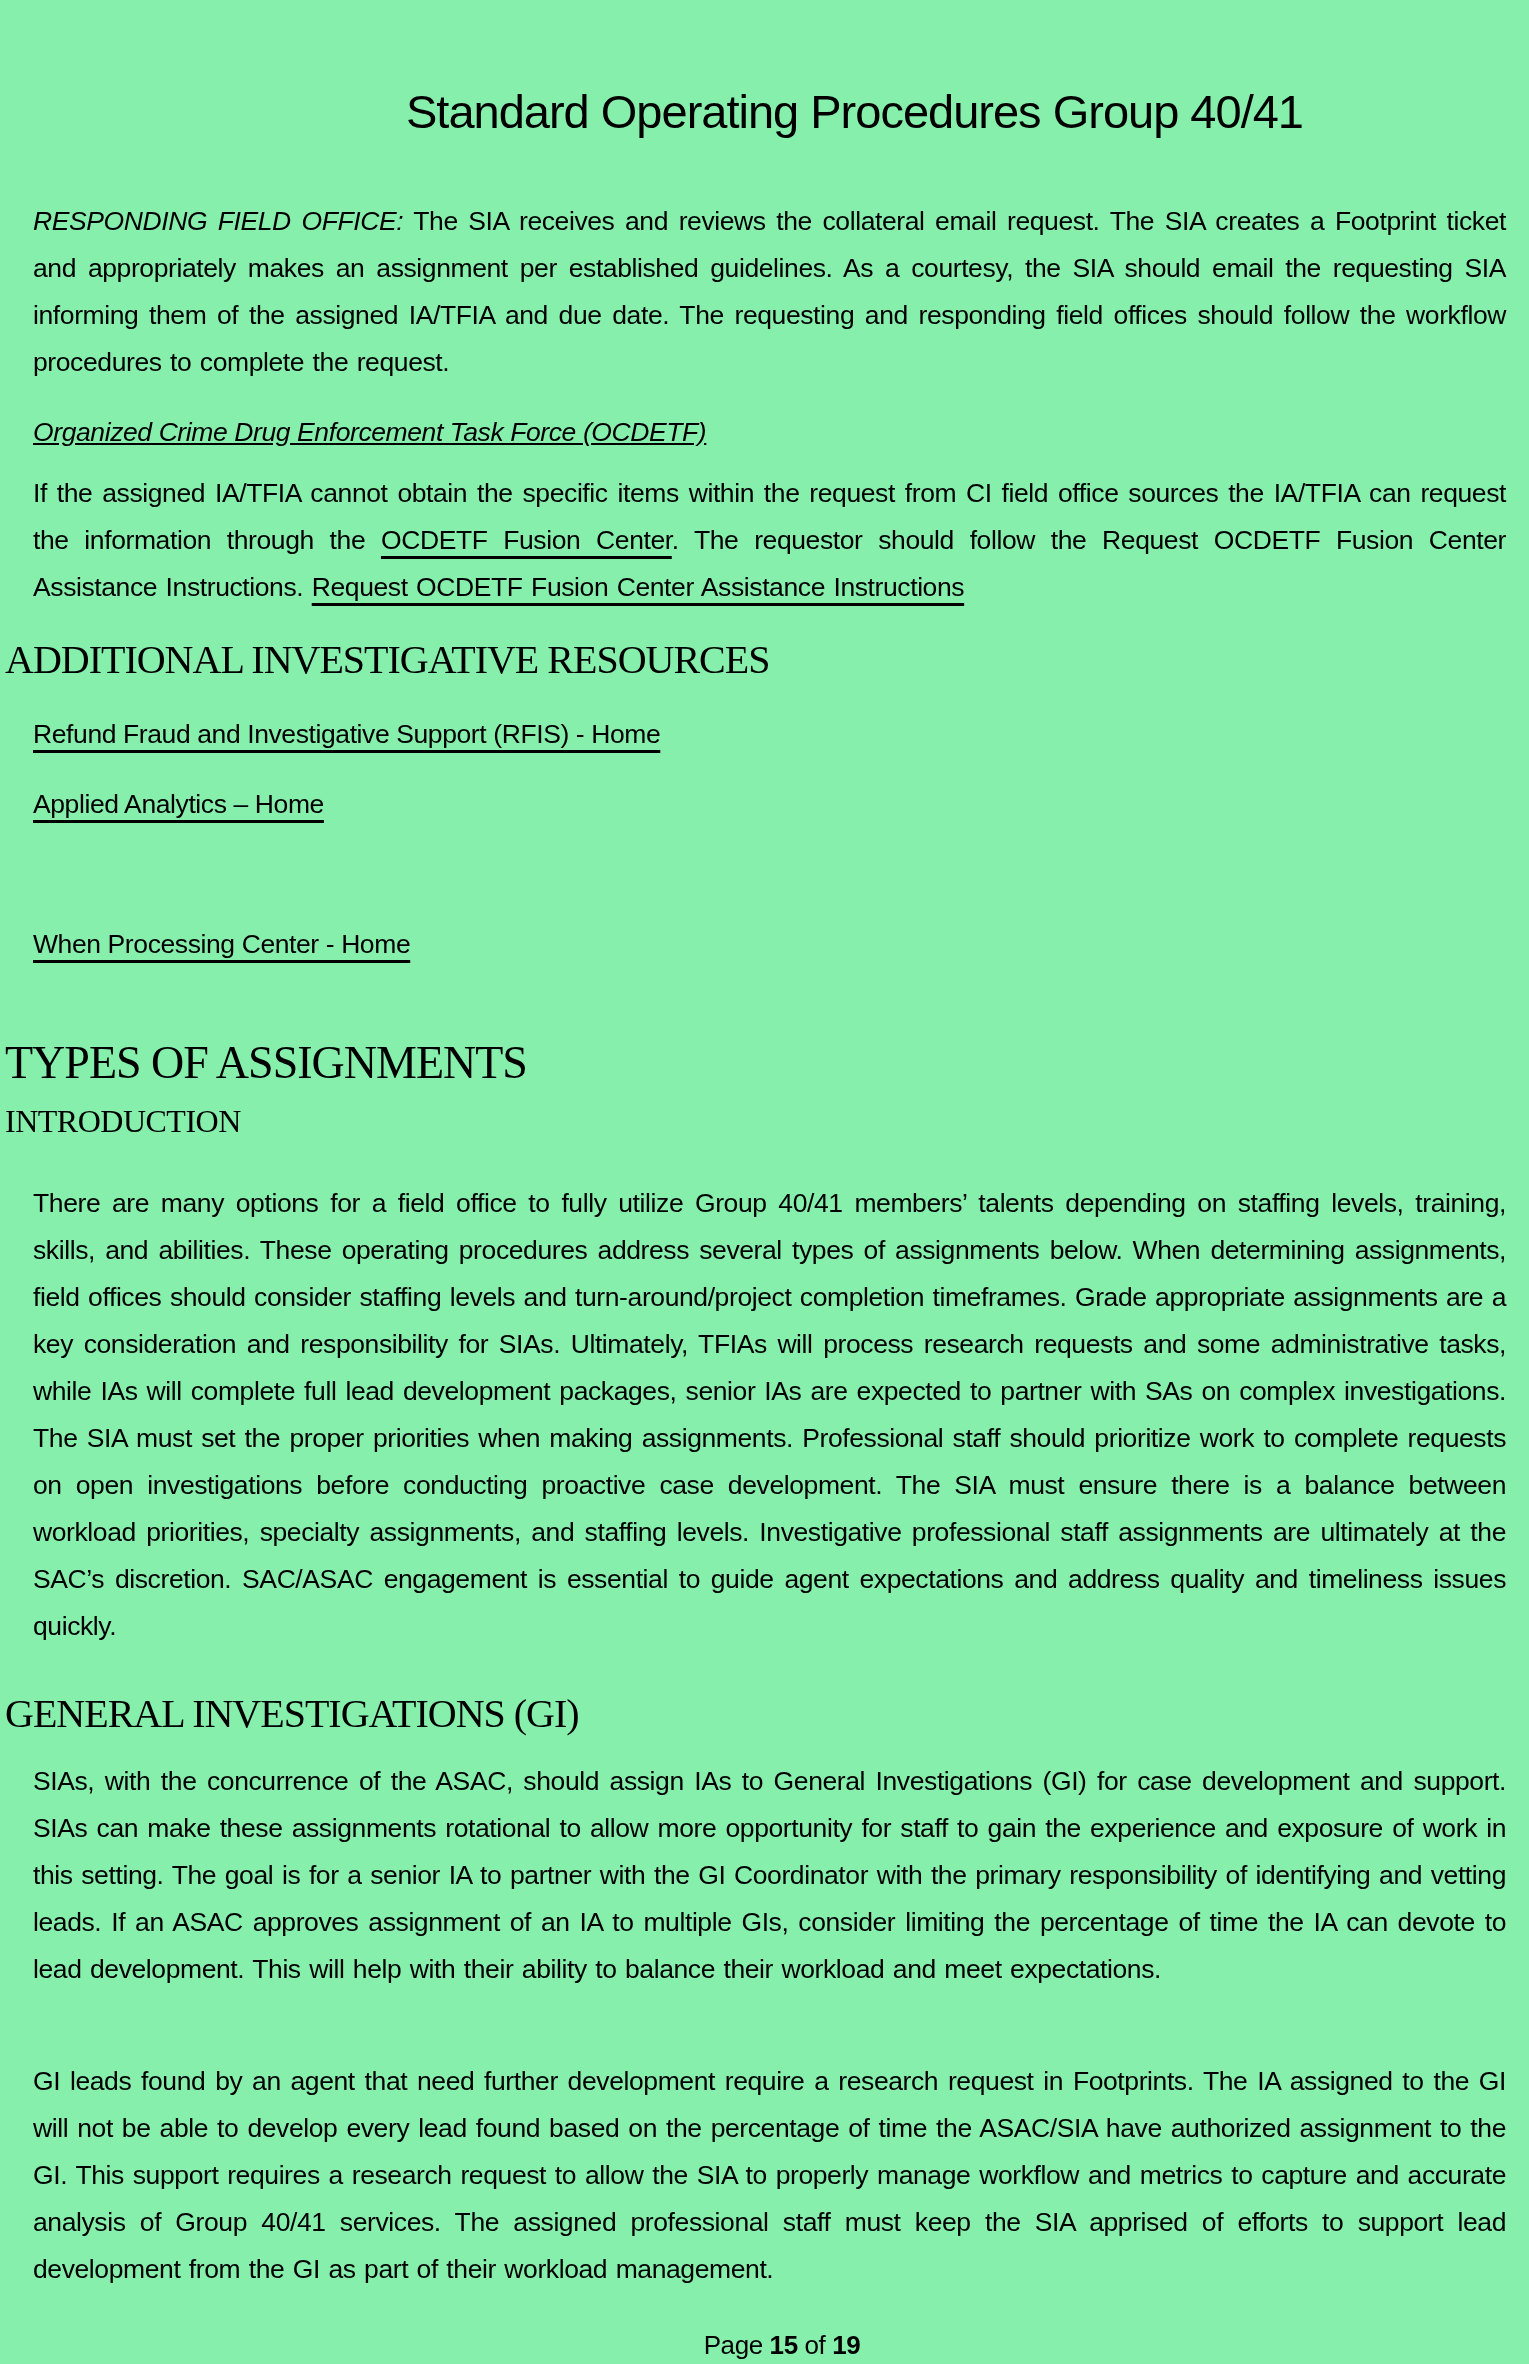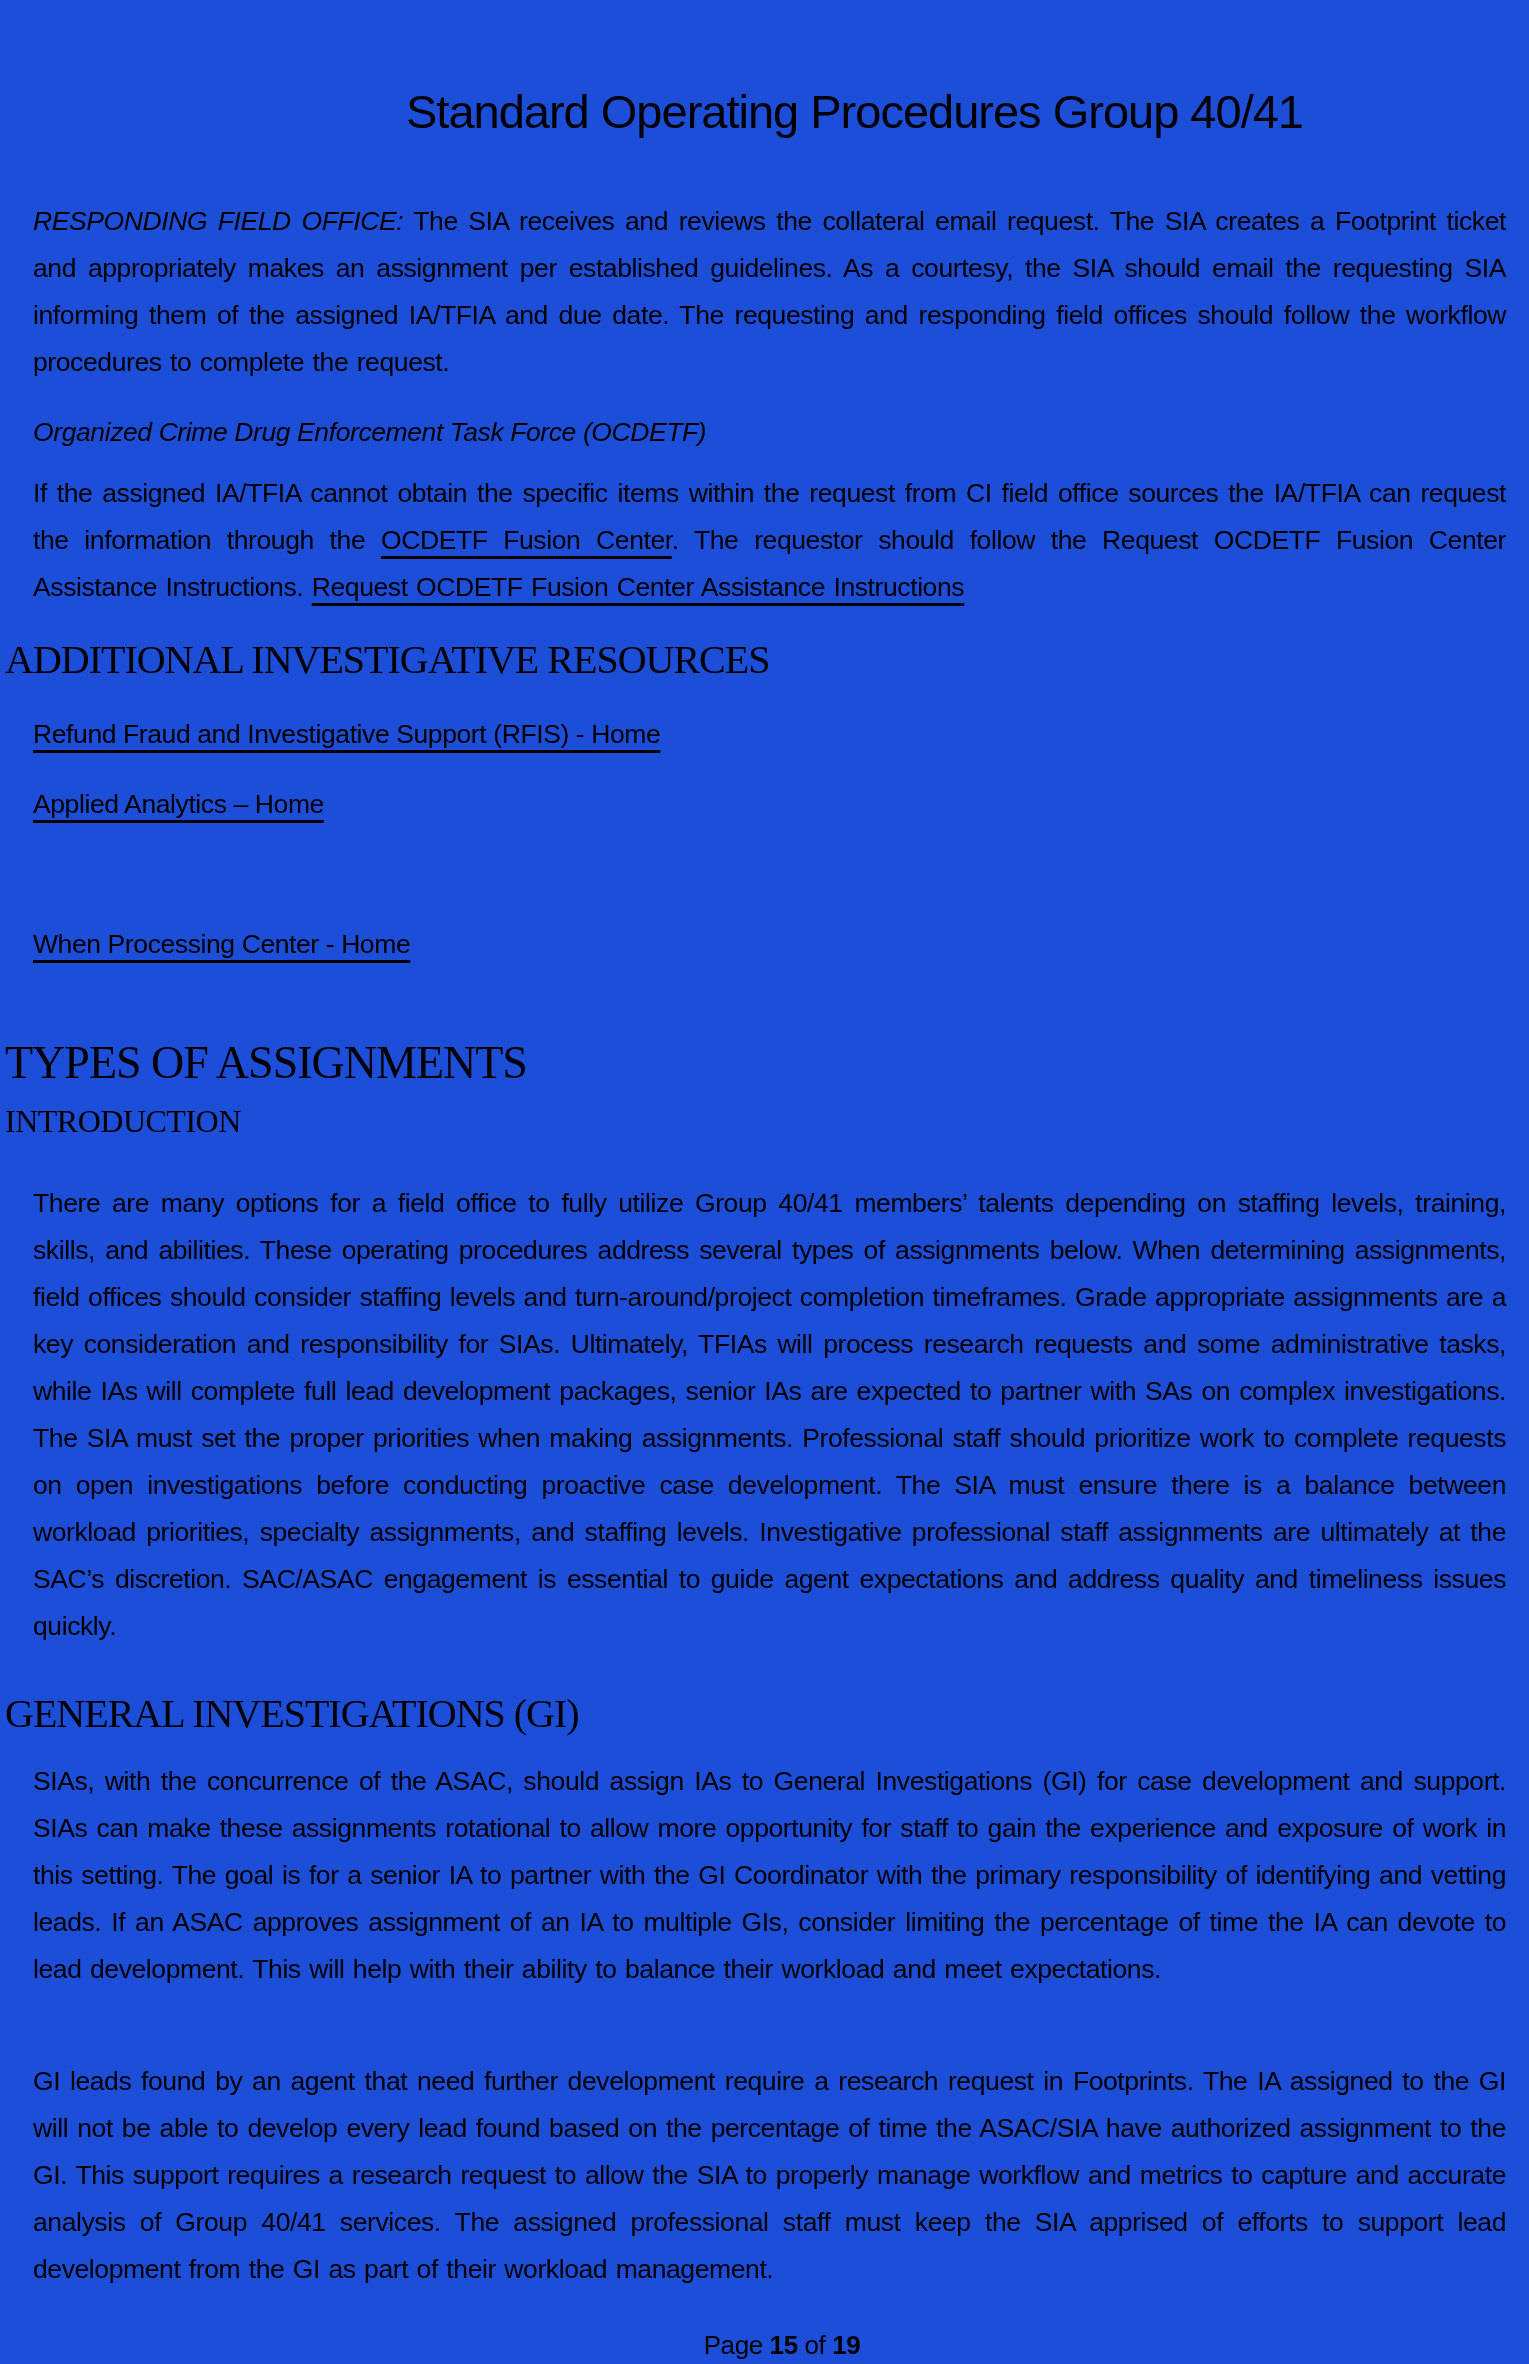--- a/index.html
+++ b/index.html
@@ -4,21 +4,21 @@
 <style>
   html, body {
     margin: 0;
     padding: 0;
     background: #ffffff;
   }
   .page {
     position: relative;
     width: 1529px;
     height: 2364px;
-    background: #1d4ed8;
+    background: #86efac;
     color: #000000;
     font-family: "Liberation Sans", sans-serif;
     overflow: hidden;
   }
   .doc-title {
     position: absolute;
     top: 84px;
     left: 0;
     width: 100%;
     box-sizing: border-box;
@@ -98,21 +98,21 @@
 
 <div class="page">
 
   <div class="doc-title">Standard Operating Procedures Group 40/41</div>
 
   <div class="body-text" style="top:198px;">
     <span class="lead-italic">RESPONDING FIELD OFFICE:</span>
     <span>The SIA receives and reviews the collateral email request. The SIA creates a Footprint ticket and appropriately makes an assignment per established guidelines. As a courtesy, the SIA should email the requesting SIA informing them of the assigned IA/TFIA and due date. The requesting and responding field offices should follow the workflow procedures to complete the request.</span>
   </div>
 
-  <div class="italic-sub" style="top:412px;">Organized Crime Drug Enforcement Task Force (OCDETF)</div>
+  <div class="italic-sub" style="top:412px;text-decoration:underline;">Organized Crime Drug Enforcement Task Force (OCDETF)</div>
 
   <div class="body-text" style="top:470px;"><span>If the assigned IA/TFIA cannot obtain the specific items within the request from CI field office sources the IA/TFIA can request the information through the </span><a class="doc-link">OCDETF Fusion Center</a><span>. The requestor should follow the Request OCDETF Fusion Center Assistance Instructions. </span><a class="doc-link">Request OCDETF Fusion Center Assistance Instructions</a></div>
 
   <div class="h-serif h1-medium" style="top:638px;">ADDITIONAL INVESTIGATIVE RESOURCES</div>
 
   <div class="link-row" style="top:716px;"><a class="doc-link">Refund Fraud and Investigative Support (RFIS) - Home</a></div>
 
   <div class="link-row" style="top:786px;"><a class="doc-link">Applied Analytics – Home</a></div>
 
 

